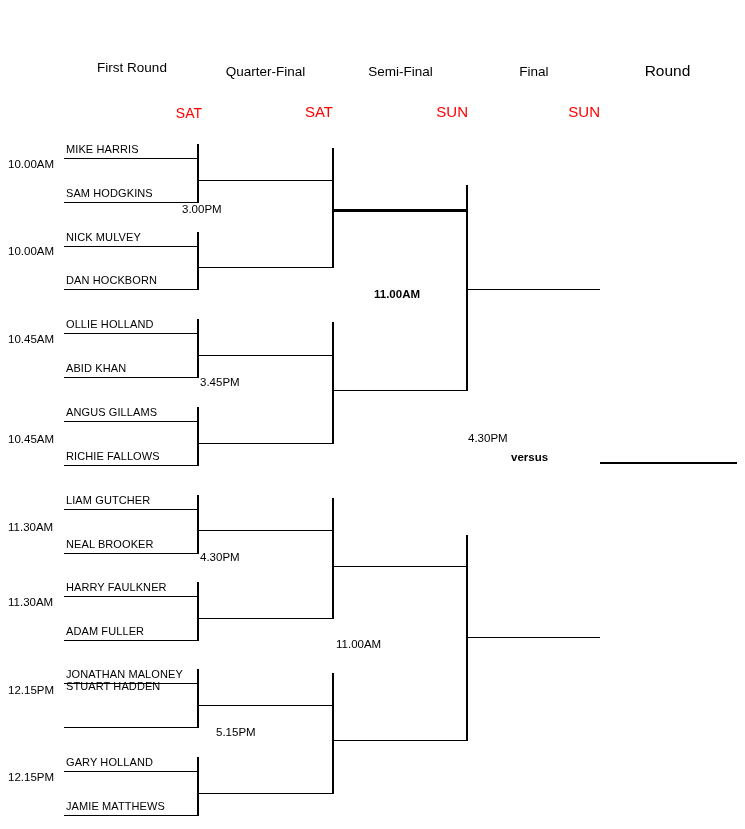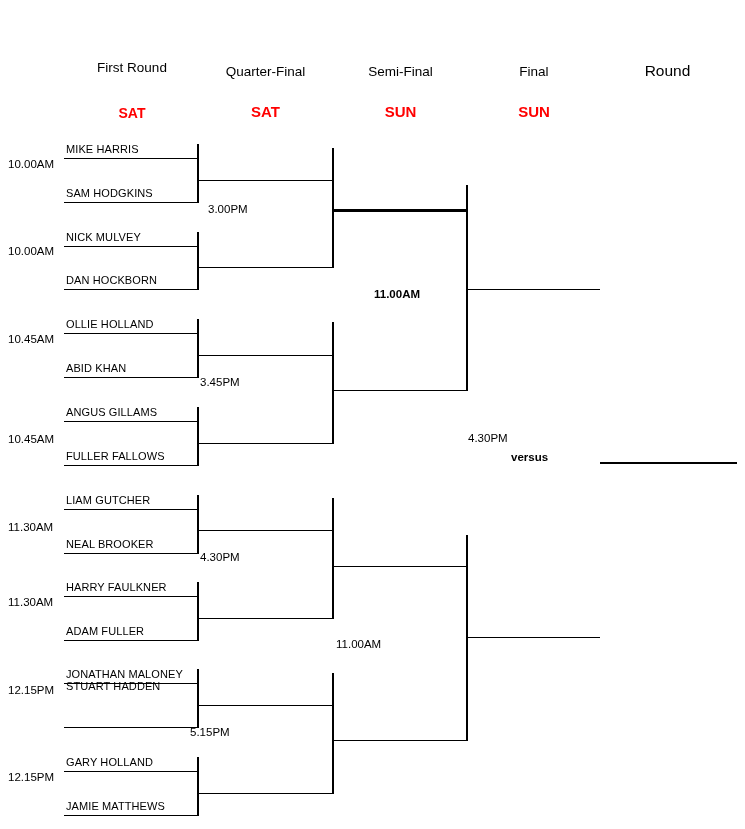--- a/index.html
+++ b/index.html
@@ -37,23 +37,23 @@
   .col-header {
     font-size: 13.5px;
     text-align: center;
     white-space: nowrap;
     color: #000000;
   }
   .col-header.big { font-size: 15.5px; }
 
   .col-day {
     font-size: 14px;
-    text-align: center;
+    text-align: right;
     white-space: nowrap;
-    font-weight: bold;
+    font-weight: normal;
   }
 
   
   .player-name {
     font-size: 11px;
     white-space: nowrap;
     letter-spacing: 0.1px;
     line-height: 13px;
   }
 
@@ -108,21 +108,21 @@
   <div class="abs time-label" style="left:8px; top:684px;">12.15PM</div>
   <div class="abs time-label" style="left:8px; top:771px;">12.15PM</div>
 
   <div class="abs player-name" style="left:66px; top:143px;">MIKE HARRIS</div>
   <div class="abs player-name" style="left:66px; top:187px;">SAM HODGKINS</div>
   <div class="abs player-name" style="left:66px; top:231px;">NICK MULVEY</div>
   <div class="abs player-name" style="left:66px; top:274px;">DAN HOCKBORN</div>
   <div class="abs player-name" style="left:66px; top:318px;">OLLIE HOLLAND</div>
   <div class="abs player-name" style="left:66px; top:362px;">ABID KHAN</div>
   <div class="abs player-name" style="left:66px; top:406px;">ANGUS GILLAMS</div>
-  <div class="abs player-name" style="left:66px; top:450px;">FULLER FALLOWS</div>
+  <div class="abs player-name" style="left:66px; top:450px;">RICHIE FALLOWS</div>
   <div class="abs player-name" style="left:66px; top:494px;">LIAM GUTCHER</div>
   <div class="abs player-name" style="left:66px; top:538px;">NEAL BROOKER</div>
   <div class="abs player-name" style="left:66px; top:581px;">HARRY FAULKNER</div>
   <div class="abs player-name" style="left:66px; top:625px;">ADAM FULLER</div>
   <div class="abs player-name" style="left:66px; top:668px;">JONATHAN MALONEY</div>
   <div class="abs player-name" style="left:66px; top:680px;">STUART HADDEN</div>
   <div class="abs player-name" style="left:66px; top:756px;">GARY HOLLAND</div>
   <div class="abs player-name" style="left:66px; top:800px;">JAMIE MATTHEWS</div>
 
   <div class="abs hline" style="left:64px; top:158px;  width:134px;"></div>
@@ -158,24 +158,24 @@
   <div class="abs hline" style="left:197px; top:530px; width:136px;"></div>
   <div class="abs hline" style="left:197px; top:618px; width:136px;"></div>
   <div class="abs hline" style="left:197px; top:705px; width:136px;"></div>
   <div class="abs hline" style="left:197px; top:793px; width:136px;"></div>
 
   <div class="abs vline" style="left:332px; top:148px; height:120px;"></div>
   <div class="abs vline" style="left:332px; top:322px; height:122px;"></div>
   <div class="abs vline" style="left:332px; top:498px; height:121px;"></div>
   <div class="abs vline" style="left:332px; top:673px; height:121px;"></div>
 
-  <div class="abs time-label" style="left:208px; top:203px;">3.00PM</div>
+  <div class="abs time-label" style="left:182px; top:203px;">3.00PM</div>
   <div class="abs time-label" style="left:200px; top:376px;text-align:right;">3.45PM</div>
   <div class="abs time-label" style="left:200px; top:551px;">4.30PM</div>
-  <div class="abs time-label" style="left:190px; top:726px;">5.15PM</div>
+  <div class="abs time-label" style="left:216px; top:726px;">5.15PM</div>
 
   <div class="abs hline thick" style="left:332px; top:209px; width:136px;"></div>
   <div class="abs hline" style="left:332px; top:390px; width:136px;"></div>
   <div class="abs hline" style="left:332px; top:566px; width:136px;"></div>
   <div class="abs hline" style="left:332px; top:740px; width:136px;"></div>
 
   <div class="abs vline" style="left:466px; top:185px; height:206px;"></div>
   <div class="abs vline" style="left:466px; top:535px; height:206px;"></div>
 
   <div class="abs time-label bold" style="left:374px; top:288px;">11.00AM</div>

